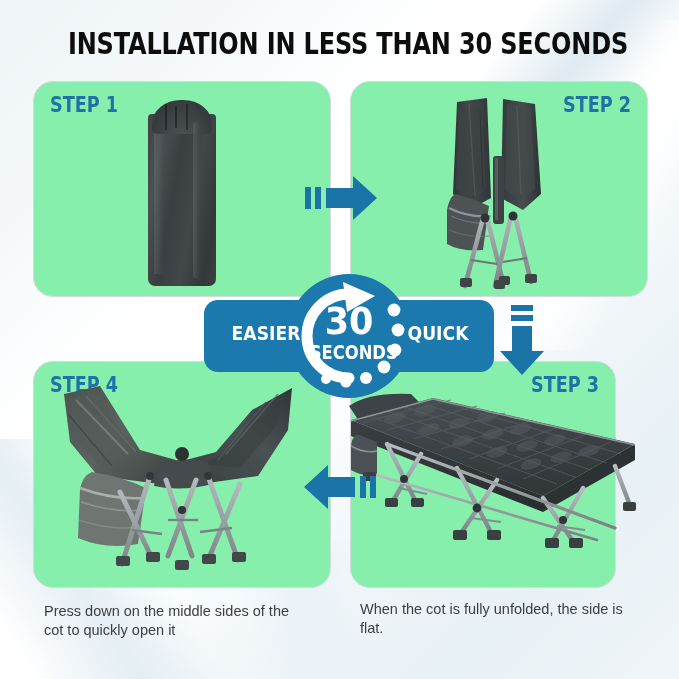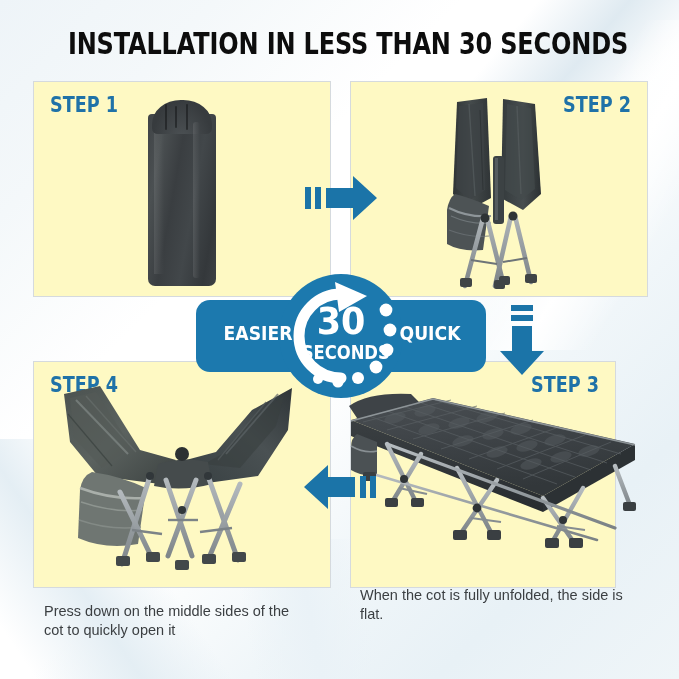--- a/index.html
+++ b/index.html
@@ -66,23 +66,23 @@
     font-size: 30px;
     letter-spacing: -0.2px;
     color: #0d0d0d;
     transform: scaleX(0.80);
     white-space: nowrap;
   }
 
   
   .panel {
     position: absolute;
-    background: #fef9c3;
+    background: #86efac;
     border: 1px solid #d5dade;
-    border-radius: 0;
+    border-radius: 20px;
   }
   #panel-1 { left: 33px;  top: 81px;  width: 298px; height: 216px; }
   #panel-2 { left: 350px; top: 81px;  width: 298px; height: 216px; }
   #panel-4 { left: 33px;  top: 361px; width: 298px; height: 227px; text-decoration: underline; }
   #panel-3 { left: 350px; top: 361px; width: 266px; height: 227px; }
 
   .step-label {
     position: absolute;
     top: 11px;
     font-family: "DejaVu Sans", sans-serif;
@@ -133,32 +133,32 @@
   
   #open-art { left: 6px; top: 18px; width: 288px; height: 190px; }
 
   
   .arrow-wrap { position: absolute; }
   #arrow-right { left: 303px; top: 170px; width: 76px; height: 56px; }
   #arrow-down  { left: 494px; top: 303px; width: 56px; height: 74px; }
   #arrow-left  { left: 298px; top: 458px; width: 80px; height: 58px; }
 
   
-  #badge { position: absolute; left: 196px; top: 274px; width: 290px; height: 124px; }
+  #badge { position: absolute; left: 204px; top: 274px; width: 290px; height: 124px; }
 
   
   .caption {
     position: absolute;
     font-family: "Liberation Sans", sans-serif;
     font-size: 14.5px;
     line-height: 19px;
     color: #3b3f42;
   }
   #caption-left  { left: 44px;  top: 602px; width: 260px; }
-  #caption-right { left: 360px; top: 586px; width: 290px; }
+  #caption-right { left: 360px; top: 600px; width: 290px; }
 </style>
 </head>
 <body>
 
 <div id="bg">
   <div id="bg-streak-a"></div>
   <div id="bg-streak-b"></div>
   <div id="bg-streak-c"></div>
   <div id="bg-streak-d"></div>
 </div>

